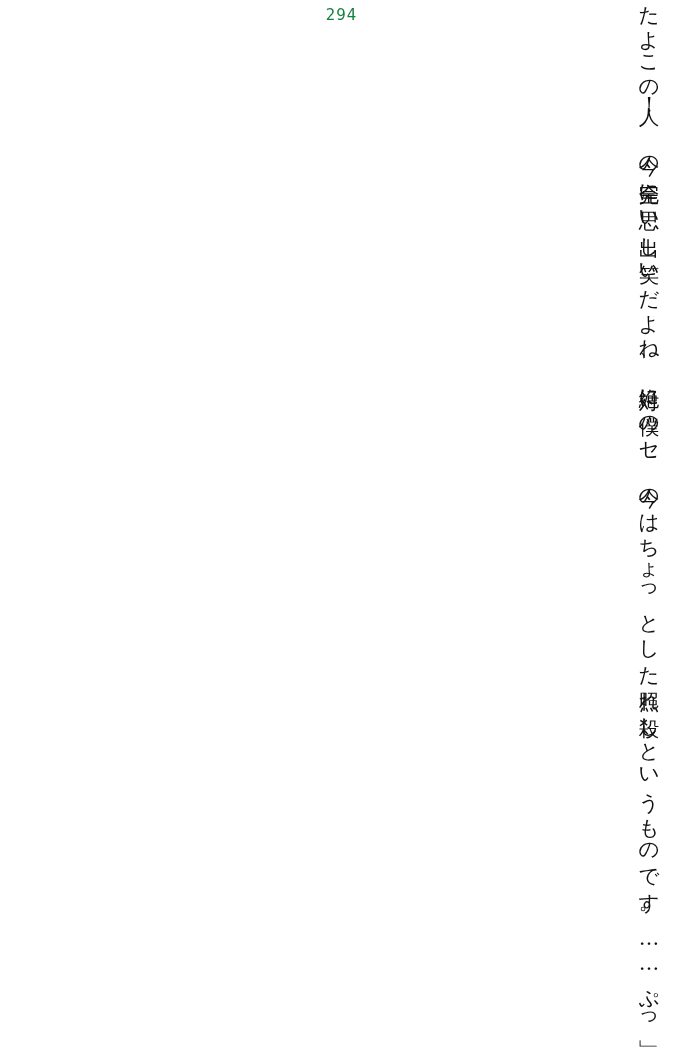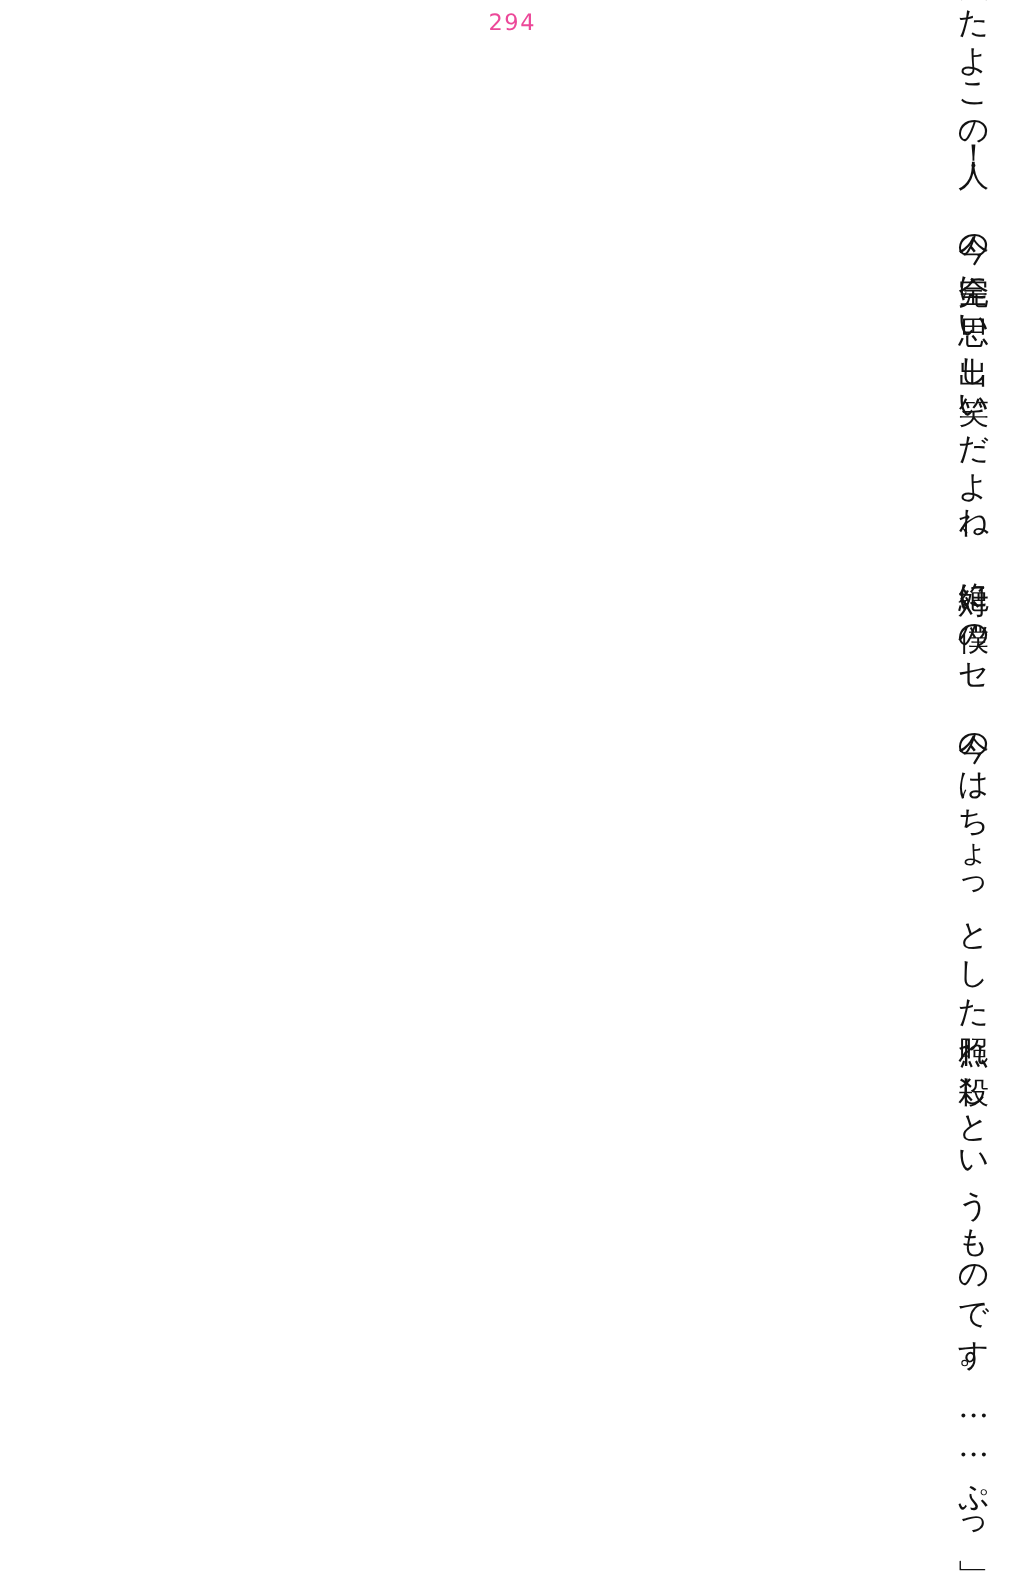--- a/index.html
+++ b/index.html
@@ -27,21 +27,21 @@
 
   
   .page-number {
     position: absolute;
     top: 6px;
     left: 0;
     width: 683px;
     text-align: center;
     font-size: 15px;
     letter-spacing: 1px;
-    color: #ec4899;
+    color: #15803d;
     font-family: "DejaVu Sans", "Liberation Sans", sans-serif;
   }
 
   
   .text-block {
     position: absolute;
     top: 44px;
     right: 24px;
     height: 985px;
     width: 620px;

